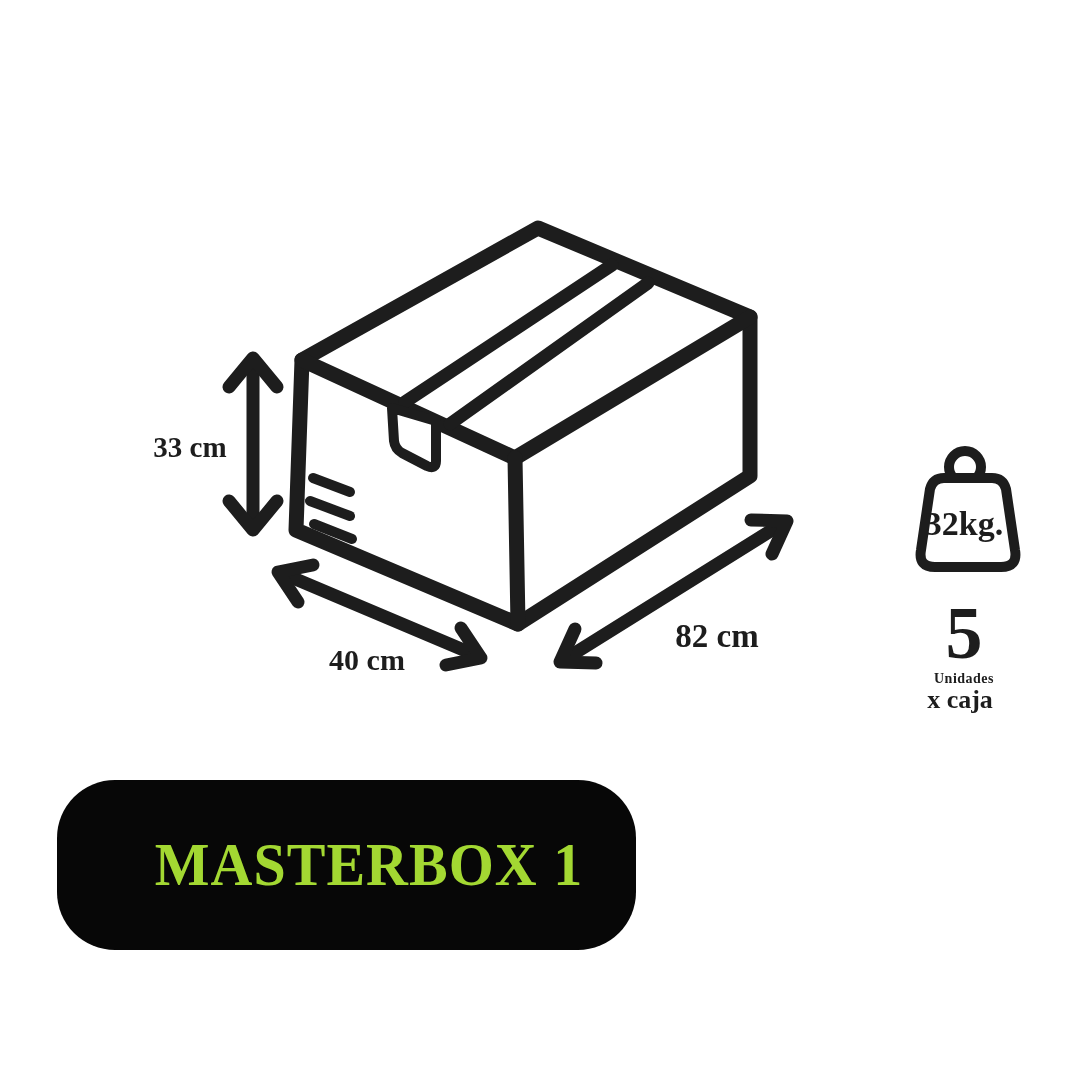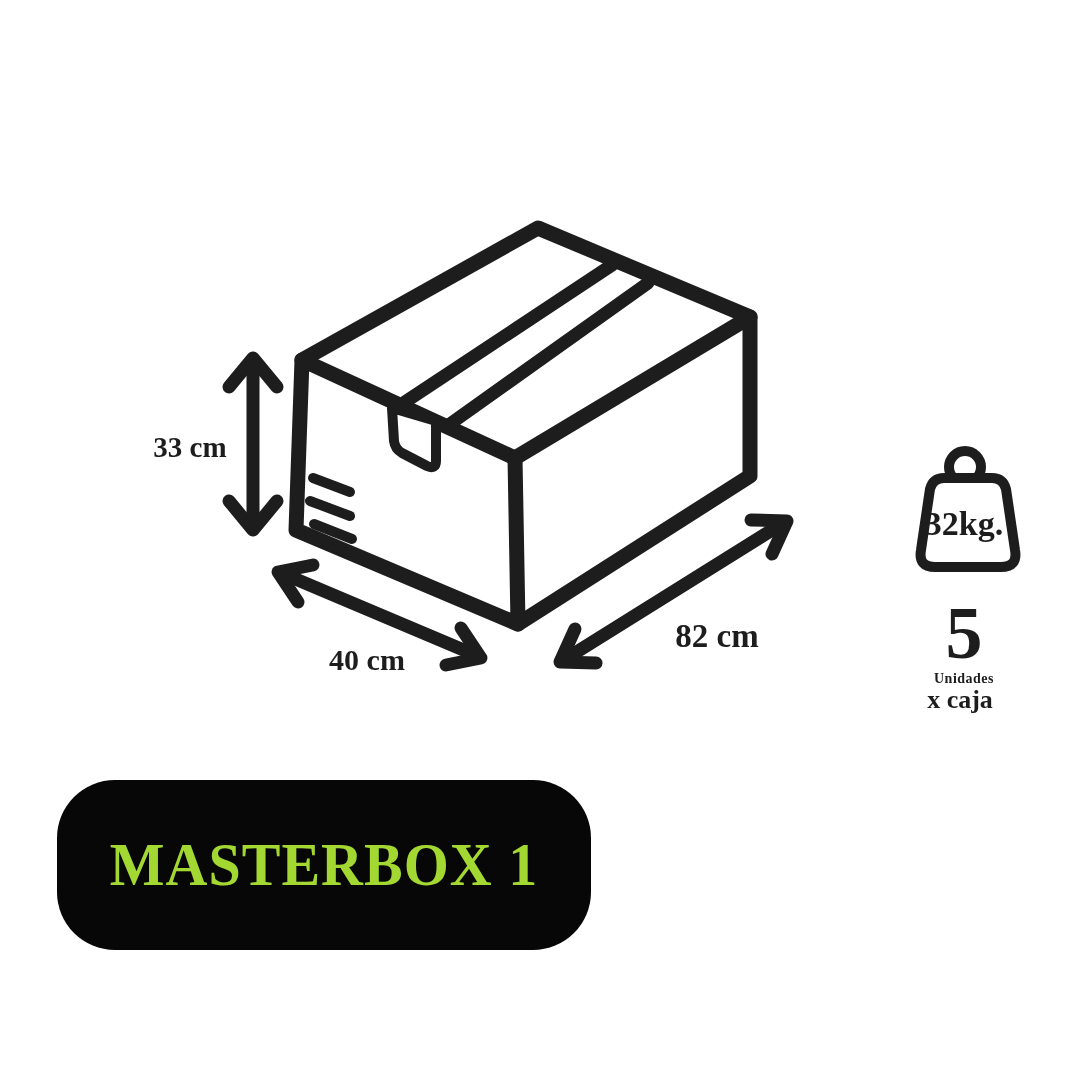--- a/index.html
+++ b/index.html
@@ -26,21 +26,21 @@
   .lbl.weight{left:964px;top:524px;font-size:34px;}
   .lbl.count{left:964px;top:633px;font-size:74px;font-weight:800;}
   .lbl.unitsword{left:964px;top:679px;font-size:14px;letter-spacing:0.5px;}
   .lbl.unitsper{left:960px;top:700px;font-size:26px;}
   .badge{
     position:absolute;
     left:57px;top:780px;
     width:534px;height:170px;
     background:#070707;
     border-radius:58px;
-    display:flex;align-items:center;justify-content:center;
+    display:flex;align-items:center;justify-content:center;padding-left:45px;
   }
   .badge span{
     font-size:58px;
     font-weight:900;
     letter-spacing:1px;
     color:#a3d832;
     line-height:1;
     transform:scaleY(1.04);
   }
 </style>

